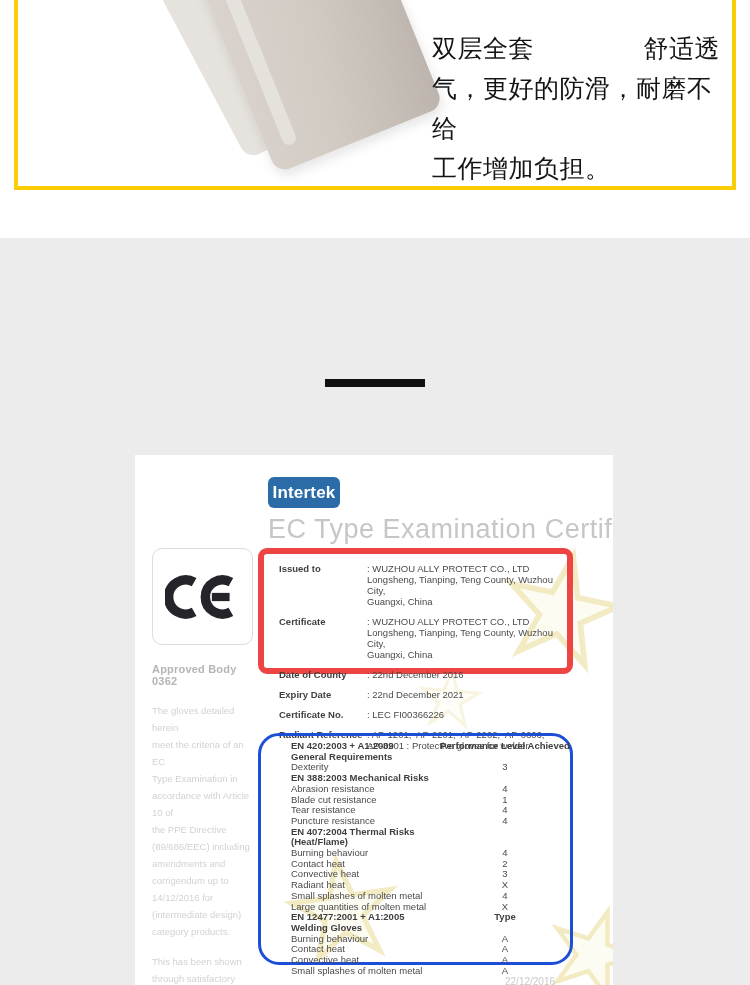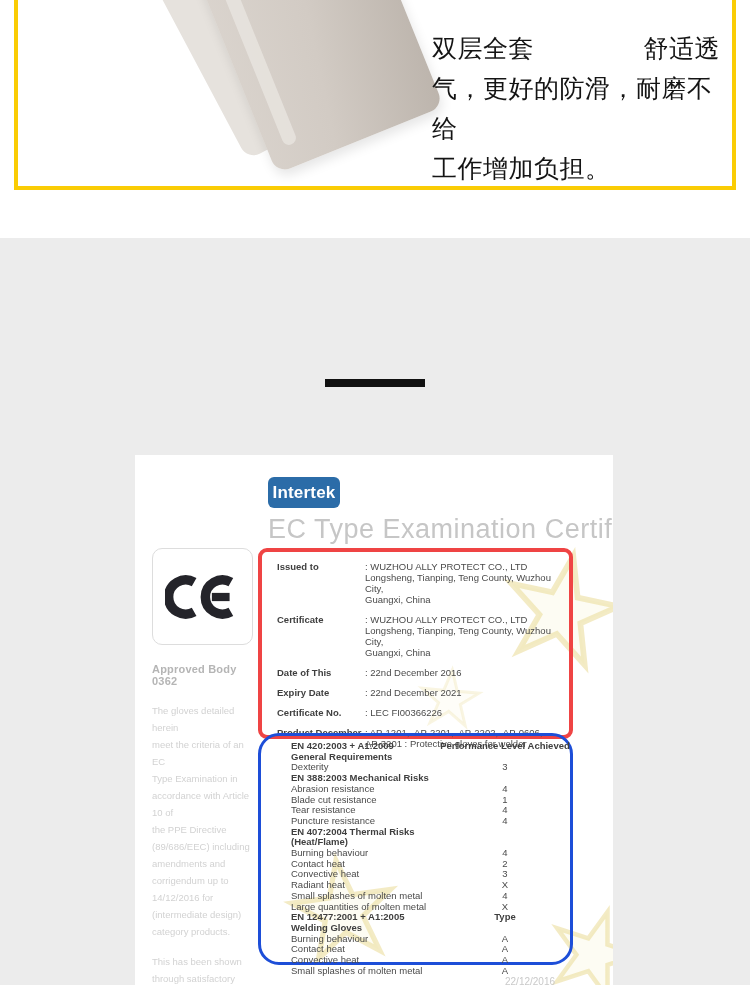--- a/index.html
+++ b/index.html
@@ -62,22 +62,22 @@
   .ce-box{
     box-sizing:border-box;width:101px;height:97px;border:1px solid #ddd;border-radius:10px;
     background:#fff;display:flex;align-items:center;justify-content:center;
   }
   .approved-body{margin-top:18px;font-size:11px;font-weight:bold;color:#b5b5b5;letter-spacing:.2px;}
   .side-paras{margin-top:15px;}
   .side-para{
     font-size:9.5px;line-height:17px;color:#d2d2d2;white-space:pre-line;margin-bottom:13px;
   }
   .details-box{
-    position:absolute;left:123px;top:93px;width:315px;height:191px;box-sizing:border-box;
-    border:4px solid #ef4444;border-radius:9px;padding:9px 0 0 15px;
+    position:absolute;left:123px;top:93px;width:315px;height:126px;box-sizing:border-box;
+    border:6px solid #ef4444;border-radius:9px;padding:9px 0 0 15px;
   }
   .d-row{display:flex;margin-bottom:9px;font-size:9.5px;line-height:11px;}
   .d-label{width:88px;flex:none;font-weight:bold;color:#3f3f3f;}
   .d-value{white-space:pre-wrap;color:#4a4a4a;}
   .table-box{
     position:absolute;left:123px;top:278px;width:315px;height:232px;box-sizing:border-box;
     border:3px solid #1d4ed8;border-radius:21px;padding:5px 0 0 0;
   }
   .t-row{display:flex;font-size:9.5px;line-height:10.7px;color:#4a4a4a;}
   .t-row.bold{font-weight:bold;color:#3f3f3f;}
@@ -168,36 +168,36 @@
         </div>
 
         <div class="d-row">
           <div class="d-label">Certificate</div>
           <div class="d-value">: WUZHOU ALLY PROTECT CO., LTD
 Longsheng, Tianping, Teng County, Wuzhou City,
 Guangxi, China</div>
         </div>
 
         <div class="d-row">
-          <div class="d-label">Date of This</div>
+          <div class="d-label">Date of County</div>
           <div class="d-value">: 22nd December 2016</div>
         </div>
 
         <div class="d-row">
           <div class="d-label">Expiry Date</div>
           <div class="d-value">: 22nd December 2021</div>
         </div>
 
         <div class="d-row">
           <div class="d-label">Certificate No.</div>
           <div class="d-value">: LEC FI00366226</div>
         </div>
 
         <div class="d-row">
-          <div class="d-label">Product December</div>
+          <div class="d-label">Radiant Reference</div>
           <div class="d-value">: AP-1201,  AP-2201,  AP-2202,  AP-0606,
 AP-3201 : Protective gloves for welder</div>
         </div>
       </div>
 
     <div class="table-box">
 
         <div class="t-row bold">
           <div class="t-label">EN 420:2003 + A1:2009</div>
           <div class="t-value">Performance Level Achieved</div>

